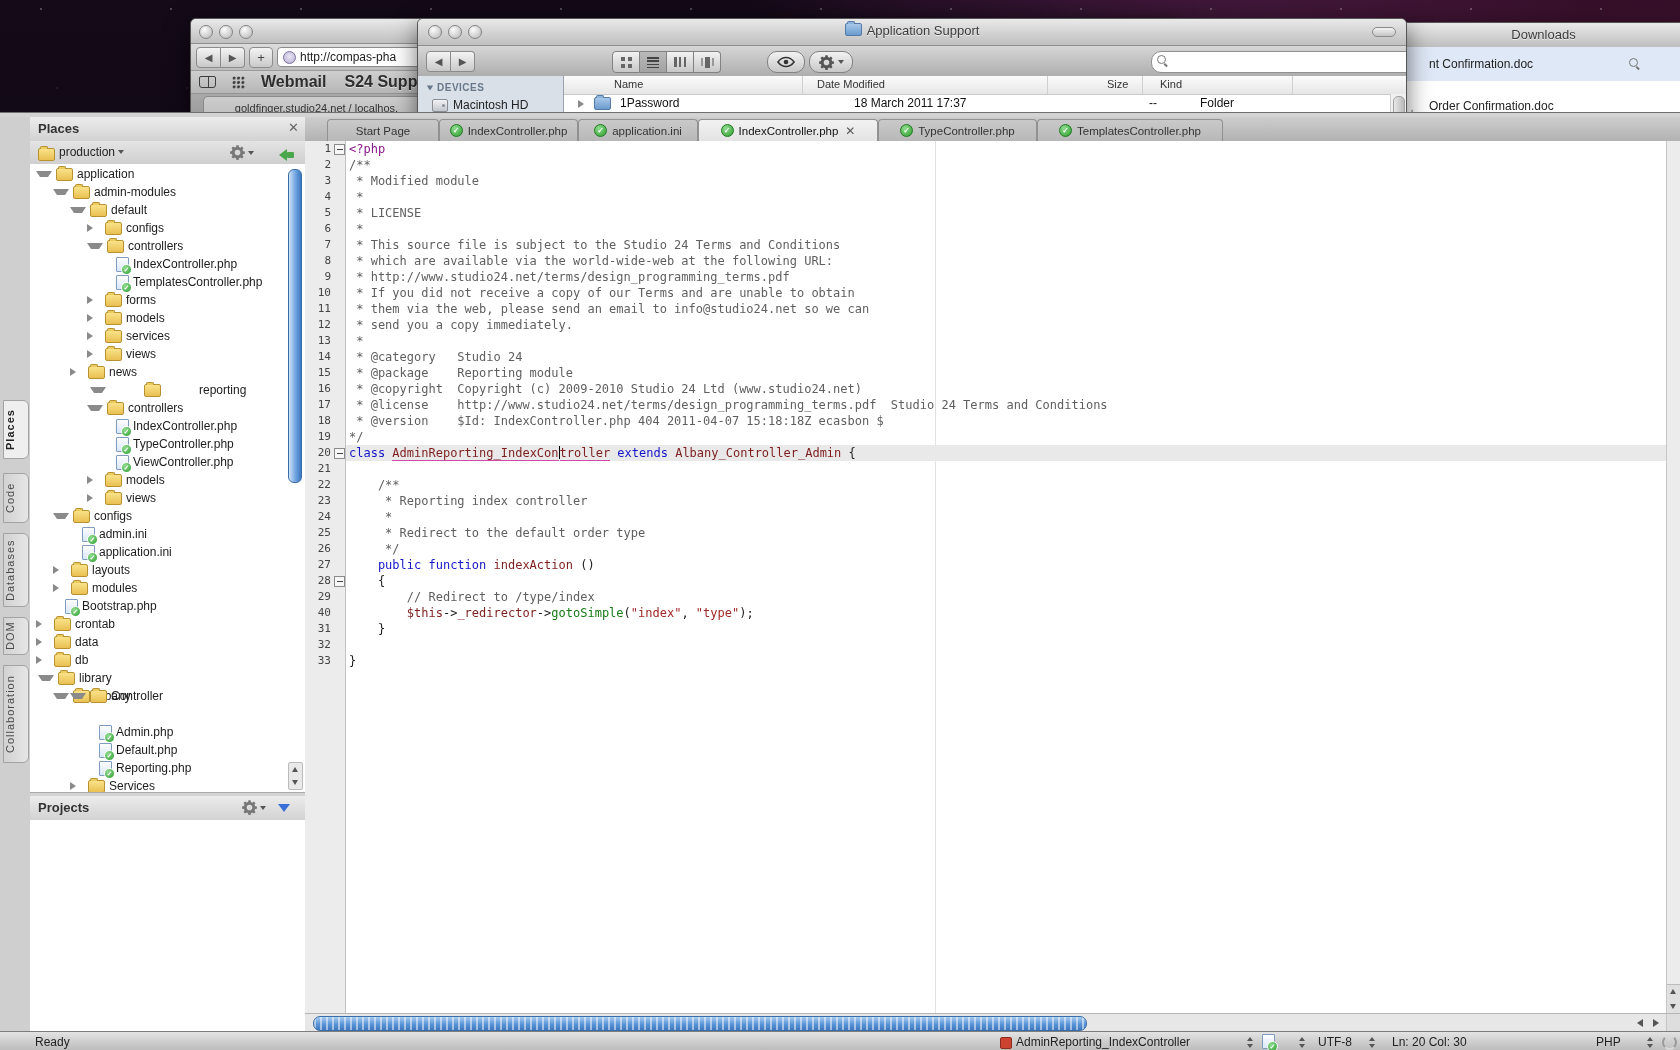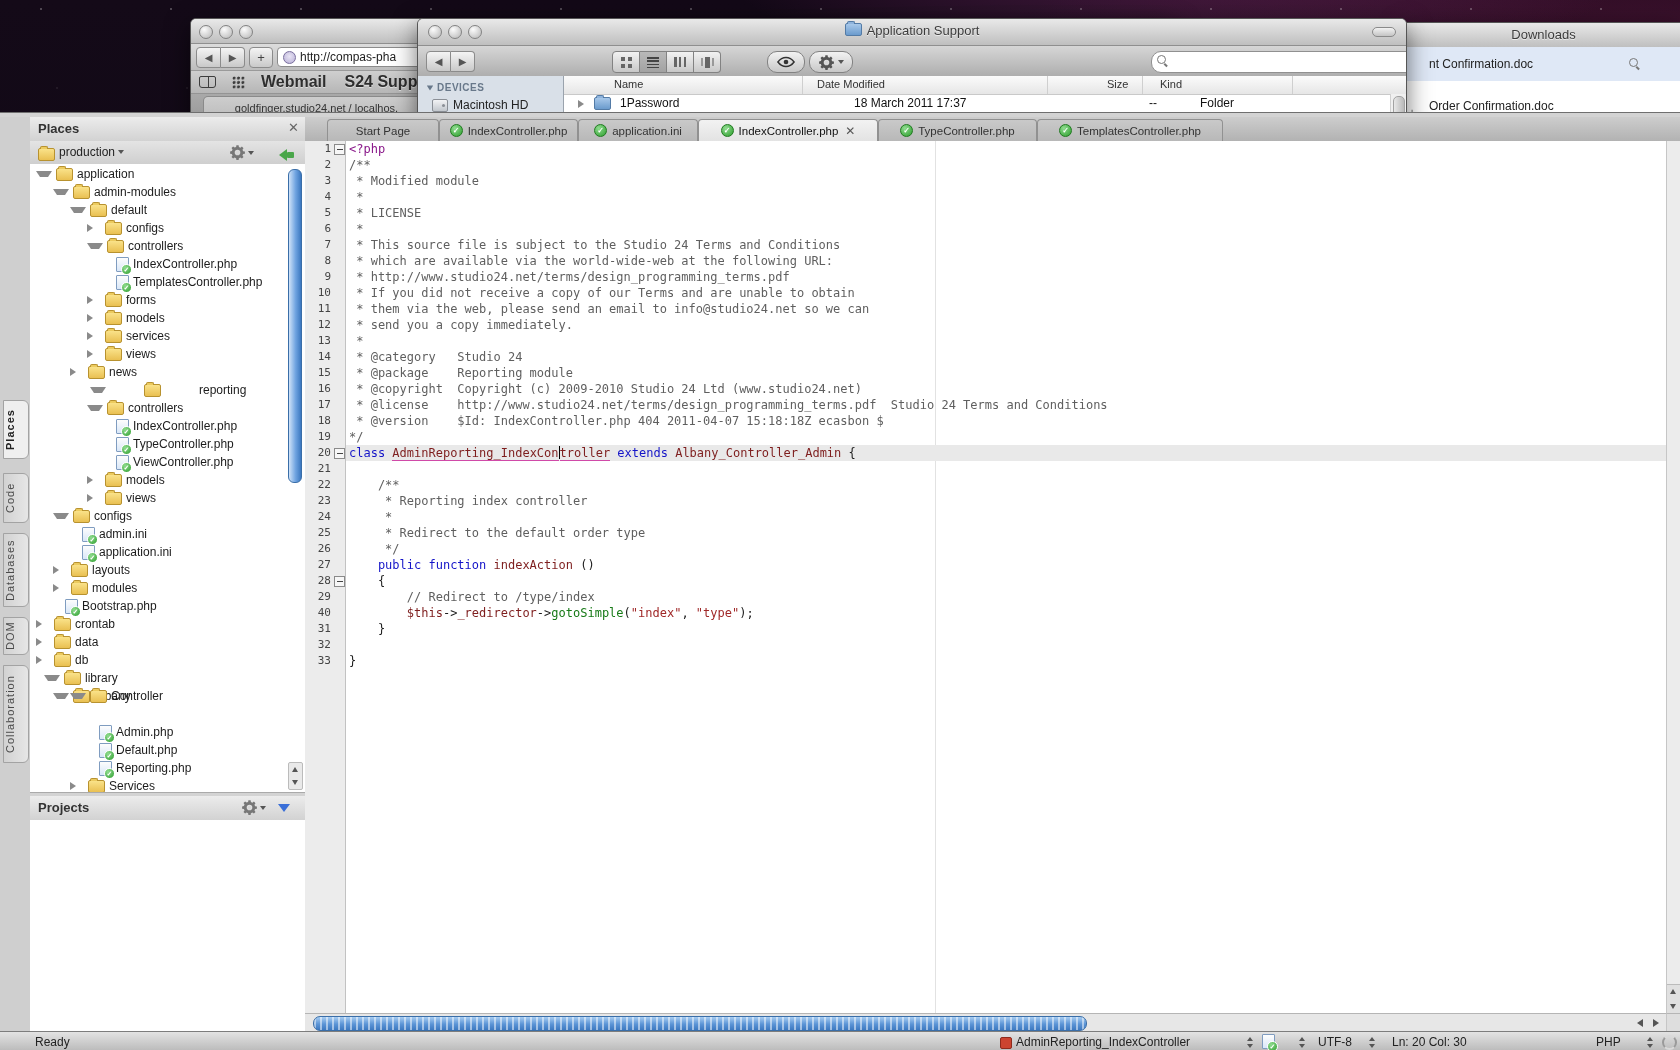--- a/index.html
+++ b/index.html
@@ -514,21 +514,21 @@
         <div class="tree-row" style="top: 469px; padding-left: 6px;">
           <span class="disc-closed"></span>
           <span class="icon-folder"></span>
           <span class="tree-label">data</span>
         </div>
         <div class="tree-row" style="top: 487px; padding-left: 6px;">
           <span class="disc-closed"></span>
           <span class="icon-folder"></span>
           <span class="tree-label">db</span>
         </div>
-        <div class="tree-row" style="top: 505px; padding-left: 14px;">
+        <div class="tree-row" style="top: 505px; padding-left: 8px;">
           <span class="disc-open"></span>
           <span class="icon-folder"></span>
           <span class="tree-label">library</span>
         </div>
         <div class="tree-row" style="top: 523px; padding-left: 23px;">
           <span class="disc-open"></span>
           <span class="icon-folder"></span>
           <span class="tree-label">Albany</span>
         </div>
         <div class="tree-row" style="top: 523px; padding-left: 40px;">

